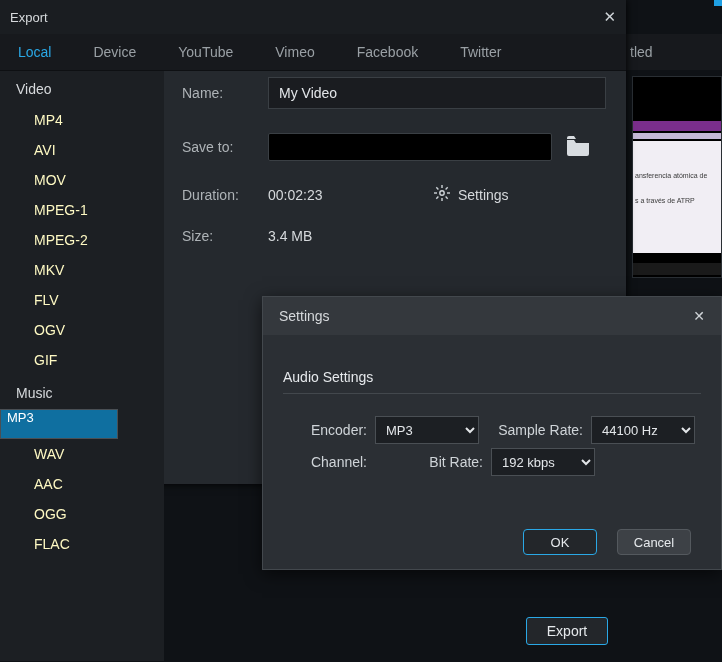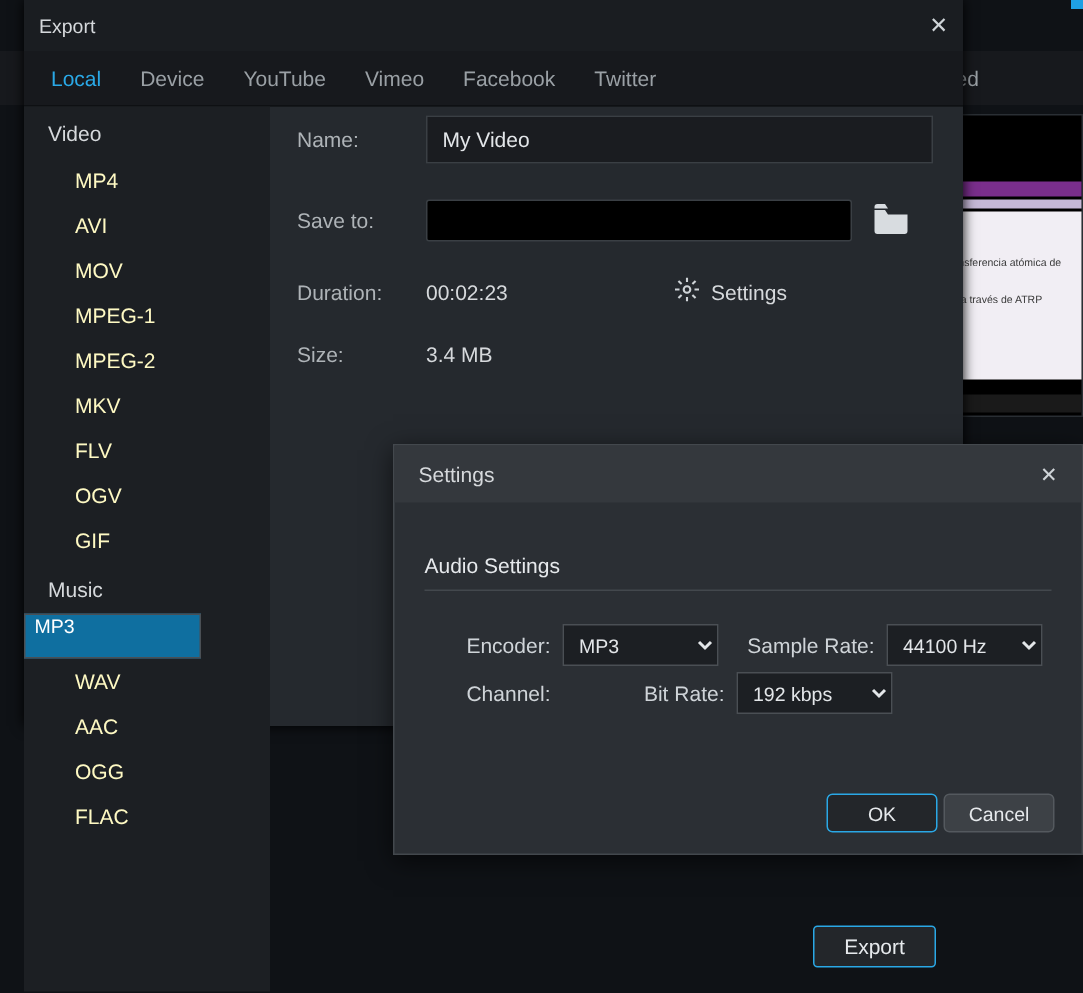--- a/index.html
+++ b/index.html
@@ -6,25 +6,25 @@
   .bg-strip{position:absolute;left:0;right:0;top:34px;height:36px;background:#17191d}
   .bg-title{position:absolute;left:630px;top:44px;font-size:14px;color:#9aa0a5}
   .preview{position:absolute;left:632px;top:76px;width:88px;height:200px;background:#000;border:1px solid #2a2f34}
   .preview .bar1{position:absolute;top:44px;left:0;right:0;height:10px;background:#7a2e8c}
   .preview .bar2{position:absolute;top:56px;left:0;right:0;height:6px;background:#c5b8d6}
   .preview .paper{position:absolute;top:64px;left:0;right:0;height:104px;background:#f1eef4;color:#3a3a3a;font-size:7px;padding:4px 2px;line-height:1.3;overflow:hidden}
   .preview .botbar{position:absolute;top:186px;left:0;right:0;height:12px;background:#1a1a1a}
   .accent{position:absolute;right:0;top:0;width:8px;height:6px;background:#1fa0e4}
 
   
-  .dlg{position:absolute;left:16px;top:0;width:626px;height:484px;background:#25292e;box-shadow:0 0 8px #000}
+  .dlg{position:absolute;left:0;top:0;width:626px;height:484px;background:#25292e;box-shadow:0 0 8px #000}
   .titlebar{height:34px;display:flex;align-items:center;padding:0 10px;background:#1a1d21}
   .titlebar .ttl{font-size:13px;color:#d6d9dc}
   .titlebar .x{margin-left:auto;color:#cfd4d8;font-size:15px;cursor:pointer;font-family:Arial}
-  .tabs{height:36px;display:flex;align-items:center;gap:26px;padding:0 18px;background:#17191d;border-bottom:1px solid #0e1013}
+  .tabs{height:36px;display:flex;align-items:center;gap:42px;padding:0 18px;background:#17191d;border-bottom:1px solid #0e1013}
   .tab{color:#9aa0a5;font-size:14px;cursor:pointer}
   .tab.active{color:#2aa8e6}
 
   .body{display:flex;height:calc(660px - 70px)}
   .side{width:164px;background:#1c1f23;overflow:hidden}
   .shead{padding:10px 16px 8px;color:#d6d9dc;font-size:14px}
   .sitem{padding:7px 0 7px 34px;color:#fef9c3;font-size:14px;cursor:pointer}
   .sitem.sel{background:#0f6fa0;color:#fff}
 
   .main{flex:1;padding:6px 18px 0 18px;position:relative}
@@ -41,21 +41,21 @@
   .sdlg{position:absolute;left:262px;top:296px;width:458px;height:272px;background:#2b2f34;border:1px solid #43484d;box-shadow:0 4px 16px rgba(0,0,0,.6)}
   .sdlg .sbar{height:38px;display:flex;align-items:center;padding:0 16px;background:#34383d}
   .sdlg .sbar .sttl{font-size:14px;color:#d6d9dc}
   .sdlg .sbar .sx{margin-left:auto;color:#cfd4d8;font-size:14px;cursor:pointer;font-family:Arial}
   .sdlg .inner{padding:14px 20px 0 20px}
   .sechead{font-size:14px;color:#e6e9ec;margin:20px 0 8px}
   .rule{height:1px;background:#43484d;margin-bottom:22px}
   .grid{display:grid;grid-template-columns:92px 116px 100px 116px;row-gap:4px;align-items:center}
   .glbl{text-align:right;color:#cfd4d8;font-size:14px;padding-right:8px}
   .sel{height:28px;background:#1c1f23;border:1px solid #4a4f54;color:#e3e6e9;font-size:13px;padding:0 6px;outline:none;width:104px}
-  .btns{position:absolute;right:18px;bottom:14px;display:flex;gap:4px}
+  .btns{position:absolute;right:30px;bottom:14px;display:flex;gap:20px}
   .btn{width:74px;height:26px;border-radius:4px;font-size:13px;cursor:pointer}
   .btn.ok{background:#23262a;border:1px solid #2aa8e6;color:#e6e9ec}
   .btn.cancel{background:#3d4146;border:1px solid #54595e;color:#e6e9ec}
 </style>
 </head>
 <body>
 
 <div class="bg-strip"></div>
 <div class="bg-title">tled</div>
 <div class="preview">

